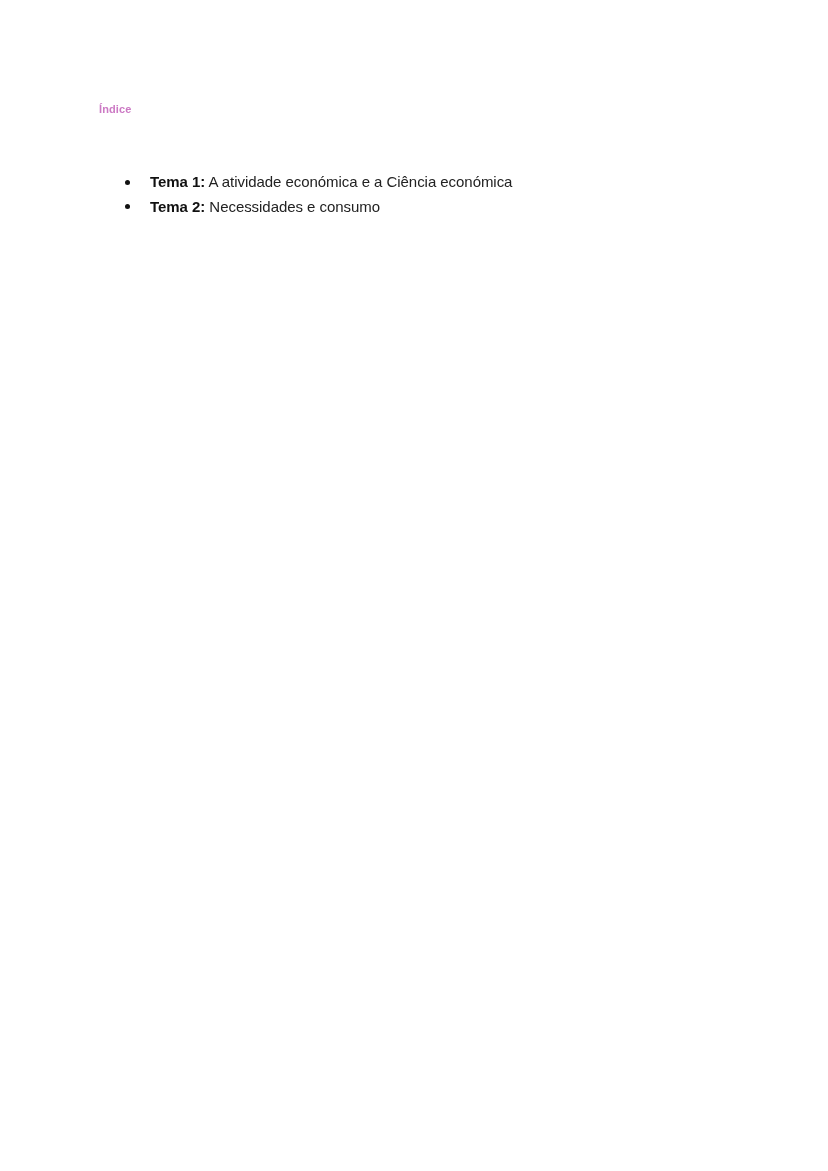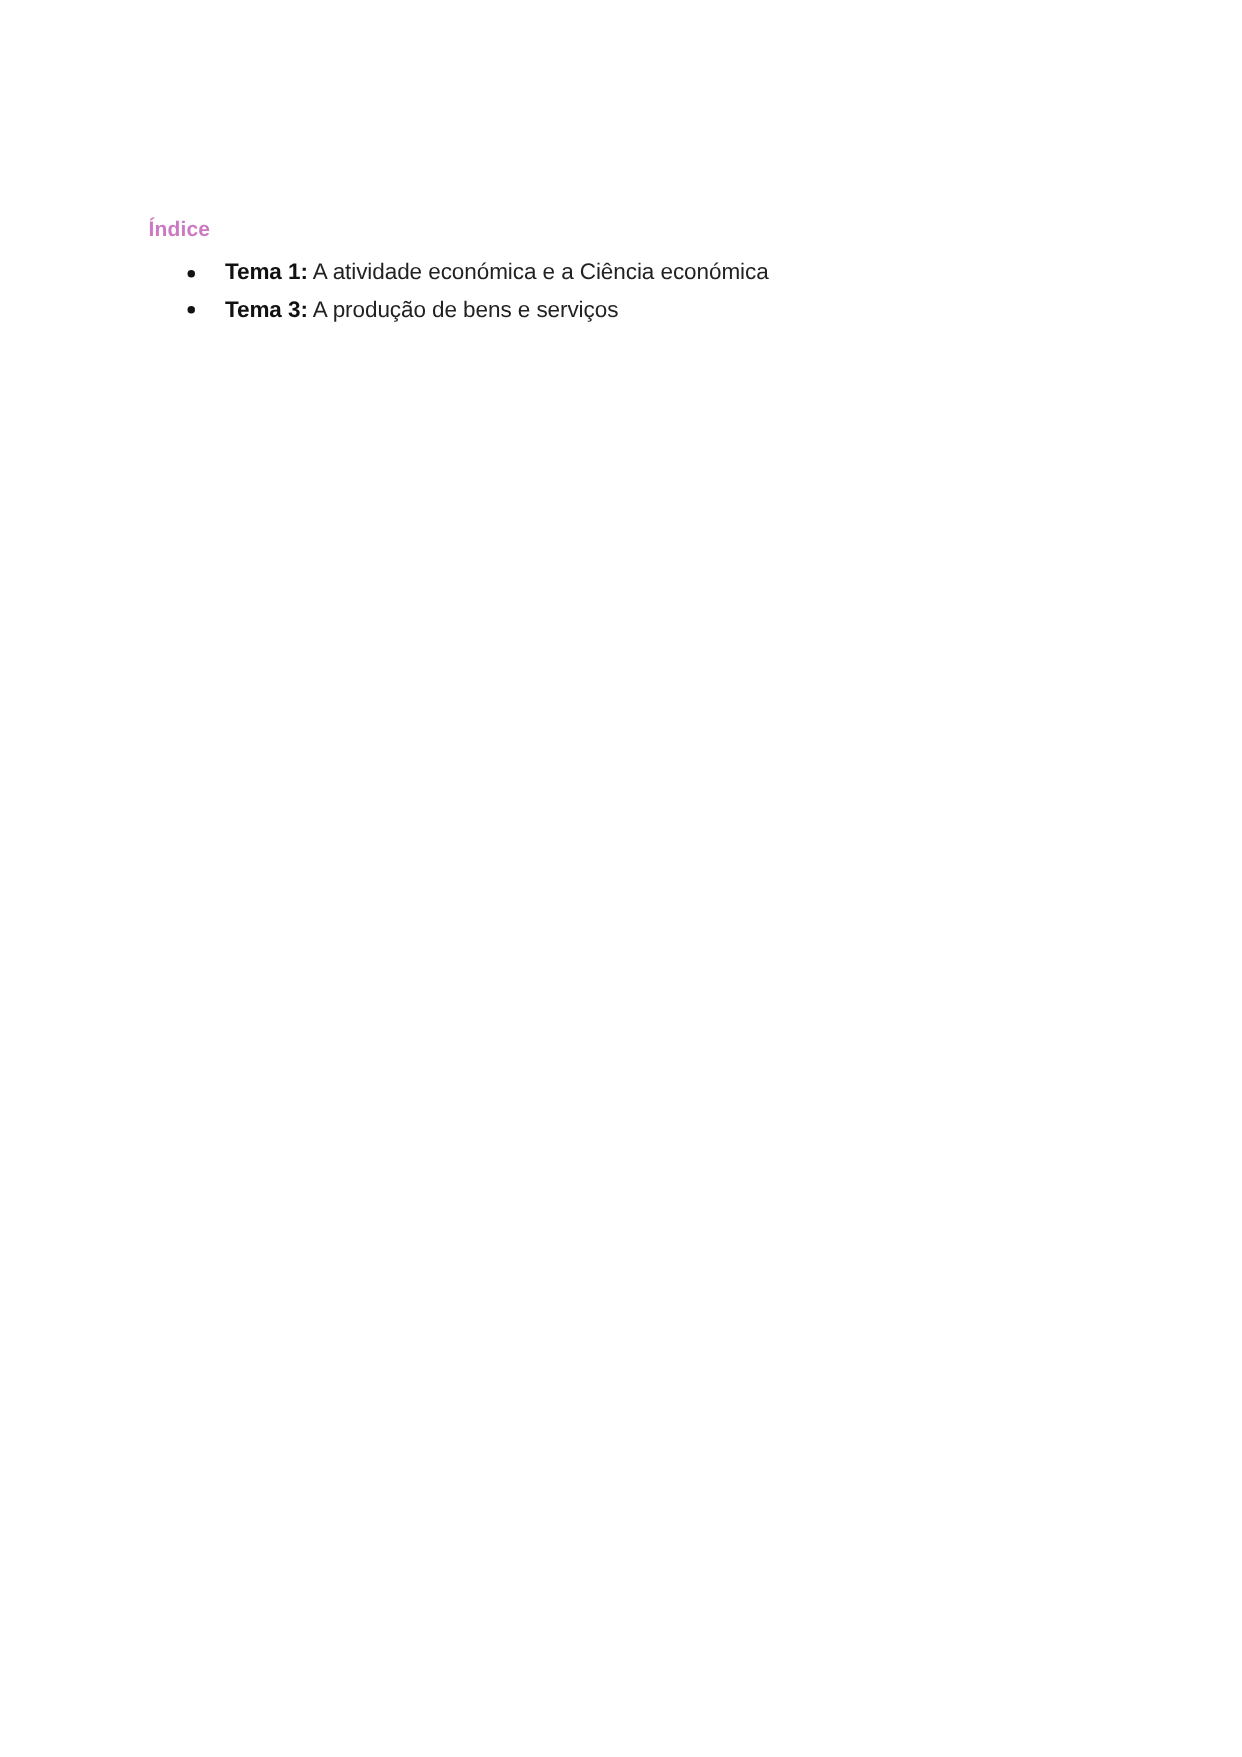--- a/index.html
+++ b/index.html
@@ -21,27 +21,26 @@
     inset: 0;
     background: #ffffff;
   }
 
   
   .index-title {
     position: absolute;
     left: 99px;
     top: 100px;
     font-family: "Liberation Sans", sans-serif;
-    font-size: 14px;
+    font-size: 11px;
     line-height: 19px;
     font-weight: bold;
     color: #cc79c4;
     letter-spacing: 0.1px;
     white-space: nowrap;
-    margin-top: 43px;
   }
 
   
   .topic-list {
     position: absolute;
     left: 0;
     top: 172px;
     width: 828px;
     margin: 0;
     padding: 0;
@@ -87,17 +86,17 @@
 
   <div class="index-title">Índice</div>
 
   <ul class="topic-list">
     <li class="topic-item">
       <span class="topic-bullet"></span>
       <span class="topic-label">Tema 1:</span><span class="topic-text"> A atividade económica e a Ciência económica</span>
     </li>
     <li class="topic-item">
       <span class="topic-bullet"></span>
-      <span class="topic-label">Tema 3:</span><span class="topic-text"> A produção de bens e serviços</span>
+      <span class="topic-label">Tema 2:</span><span class="topic-text"> Necessidades e consumo</span>
     </li>
   </ul>
 
 </div>
 
 </body></html>

